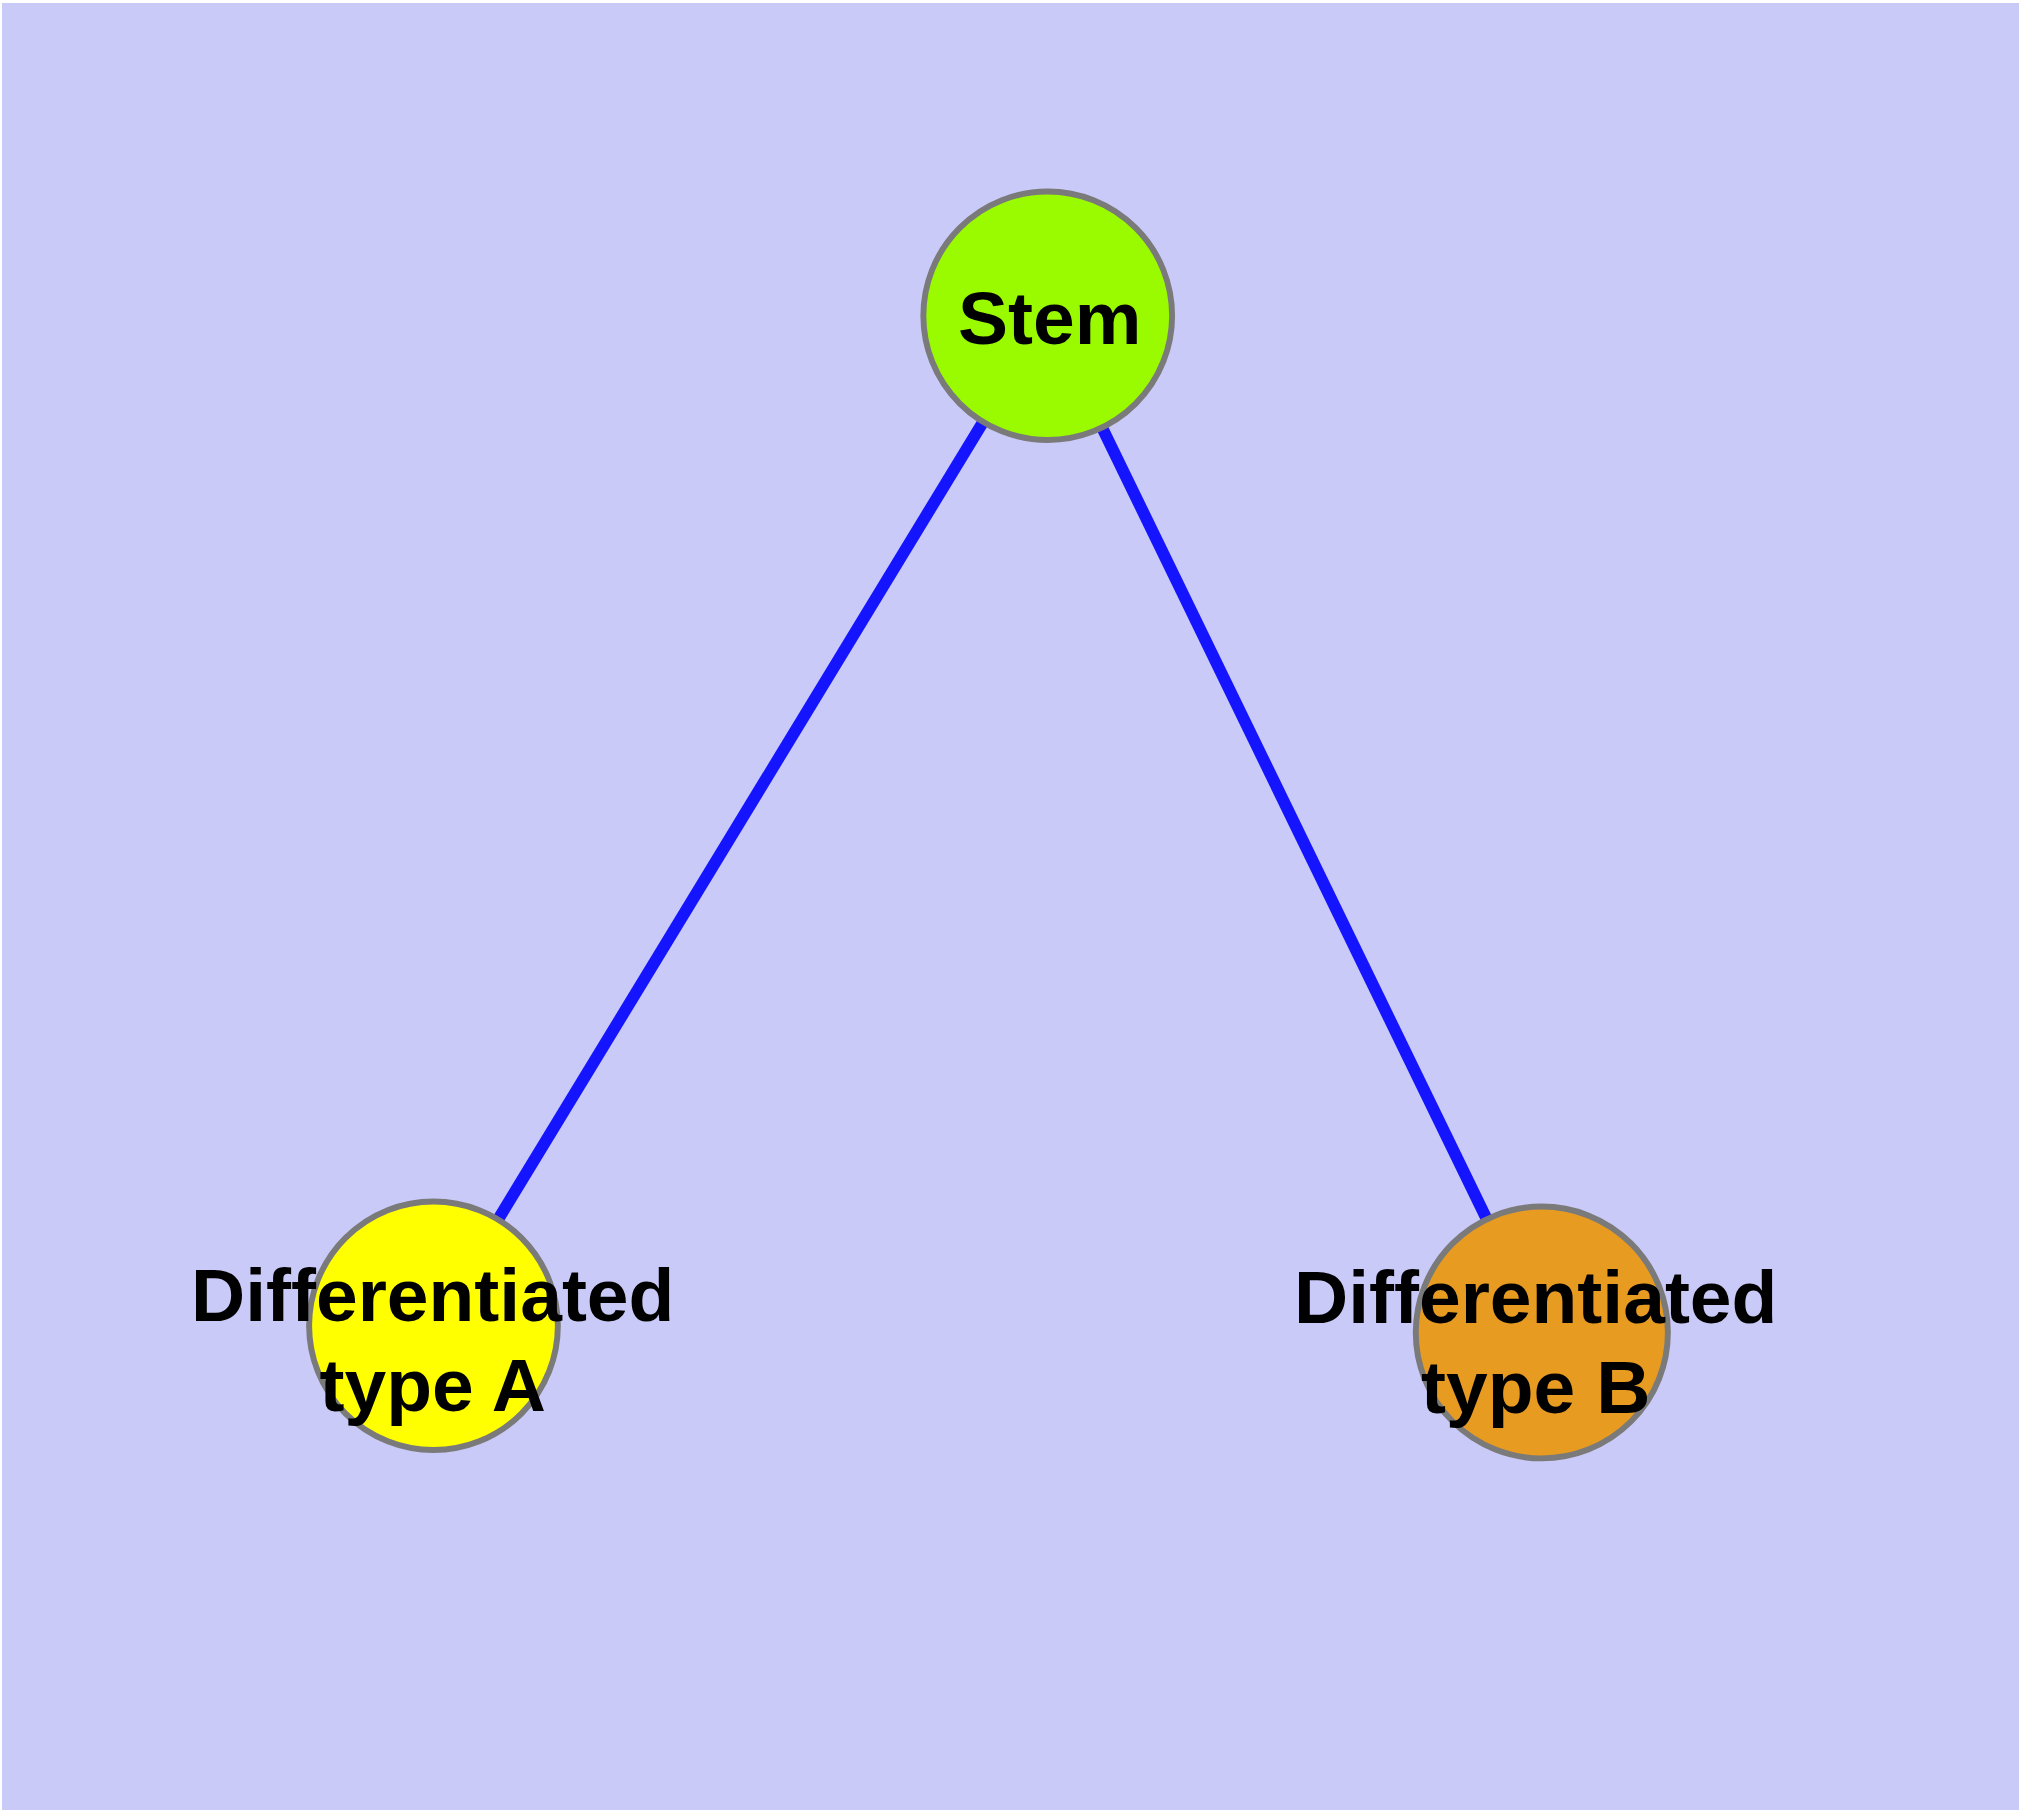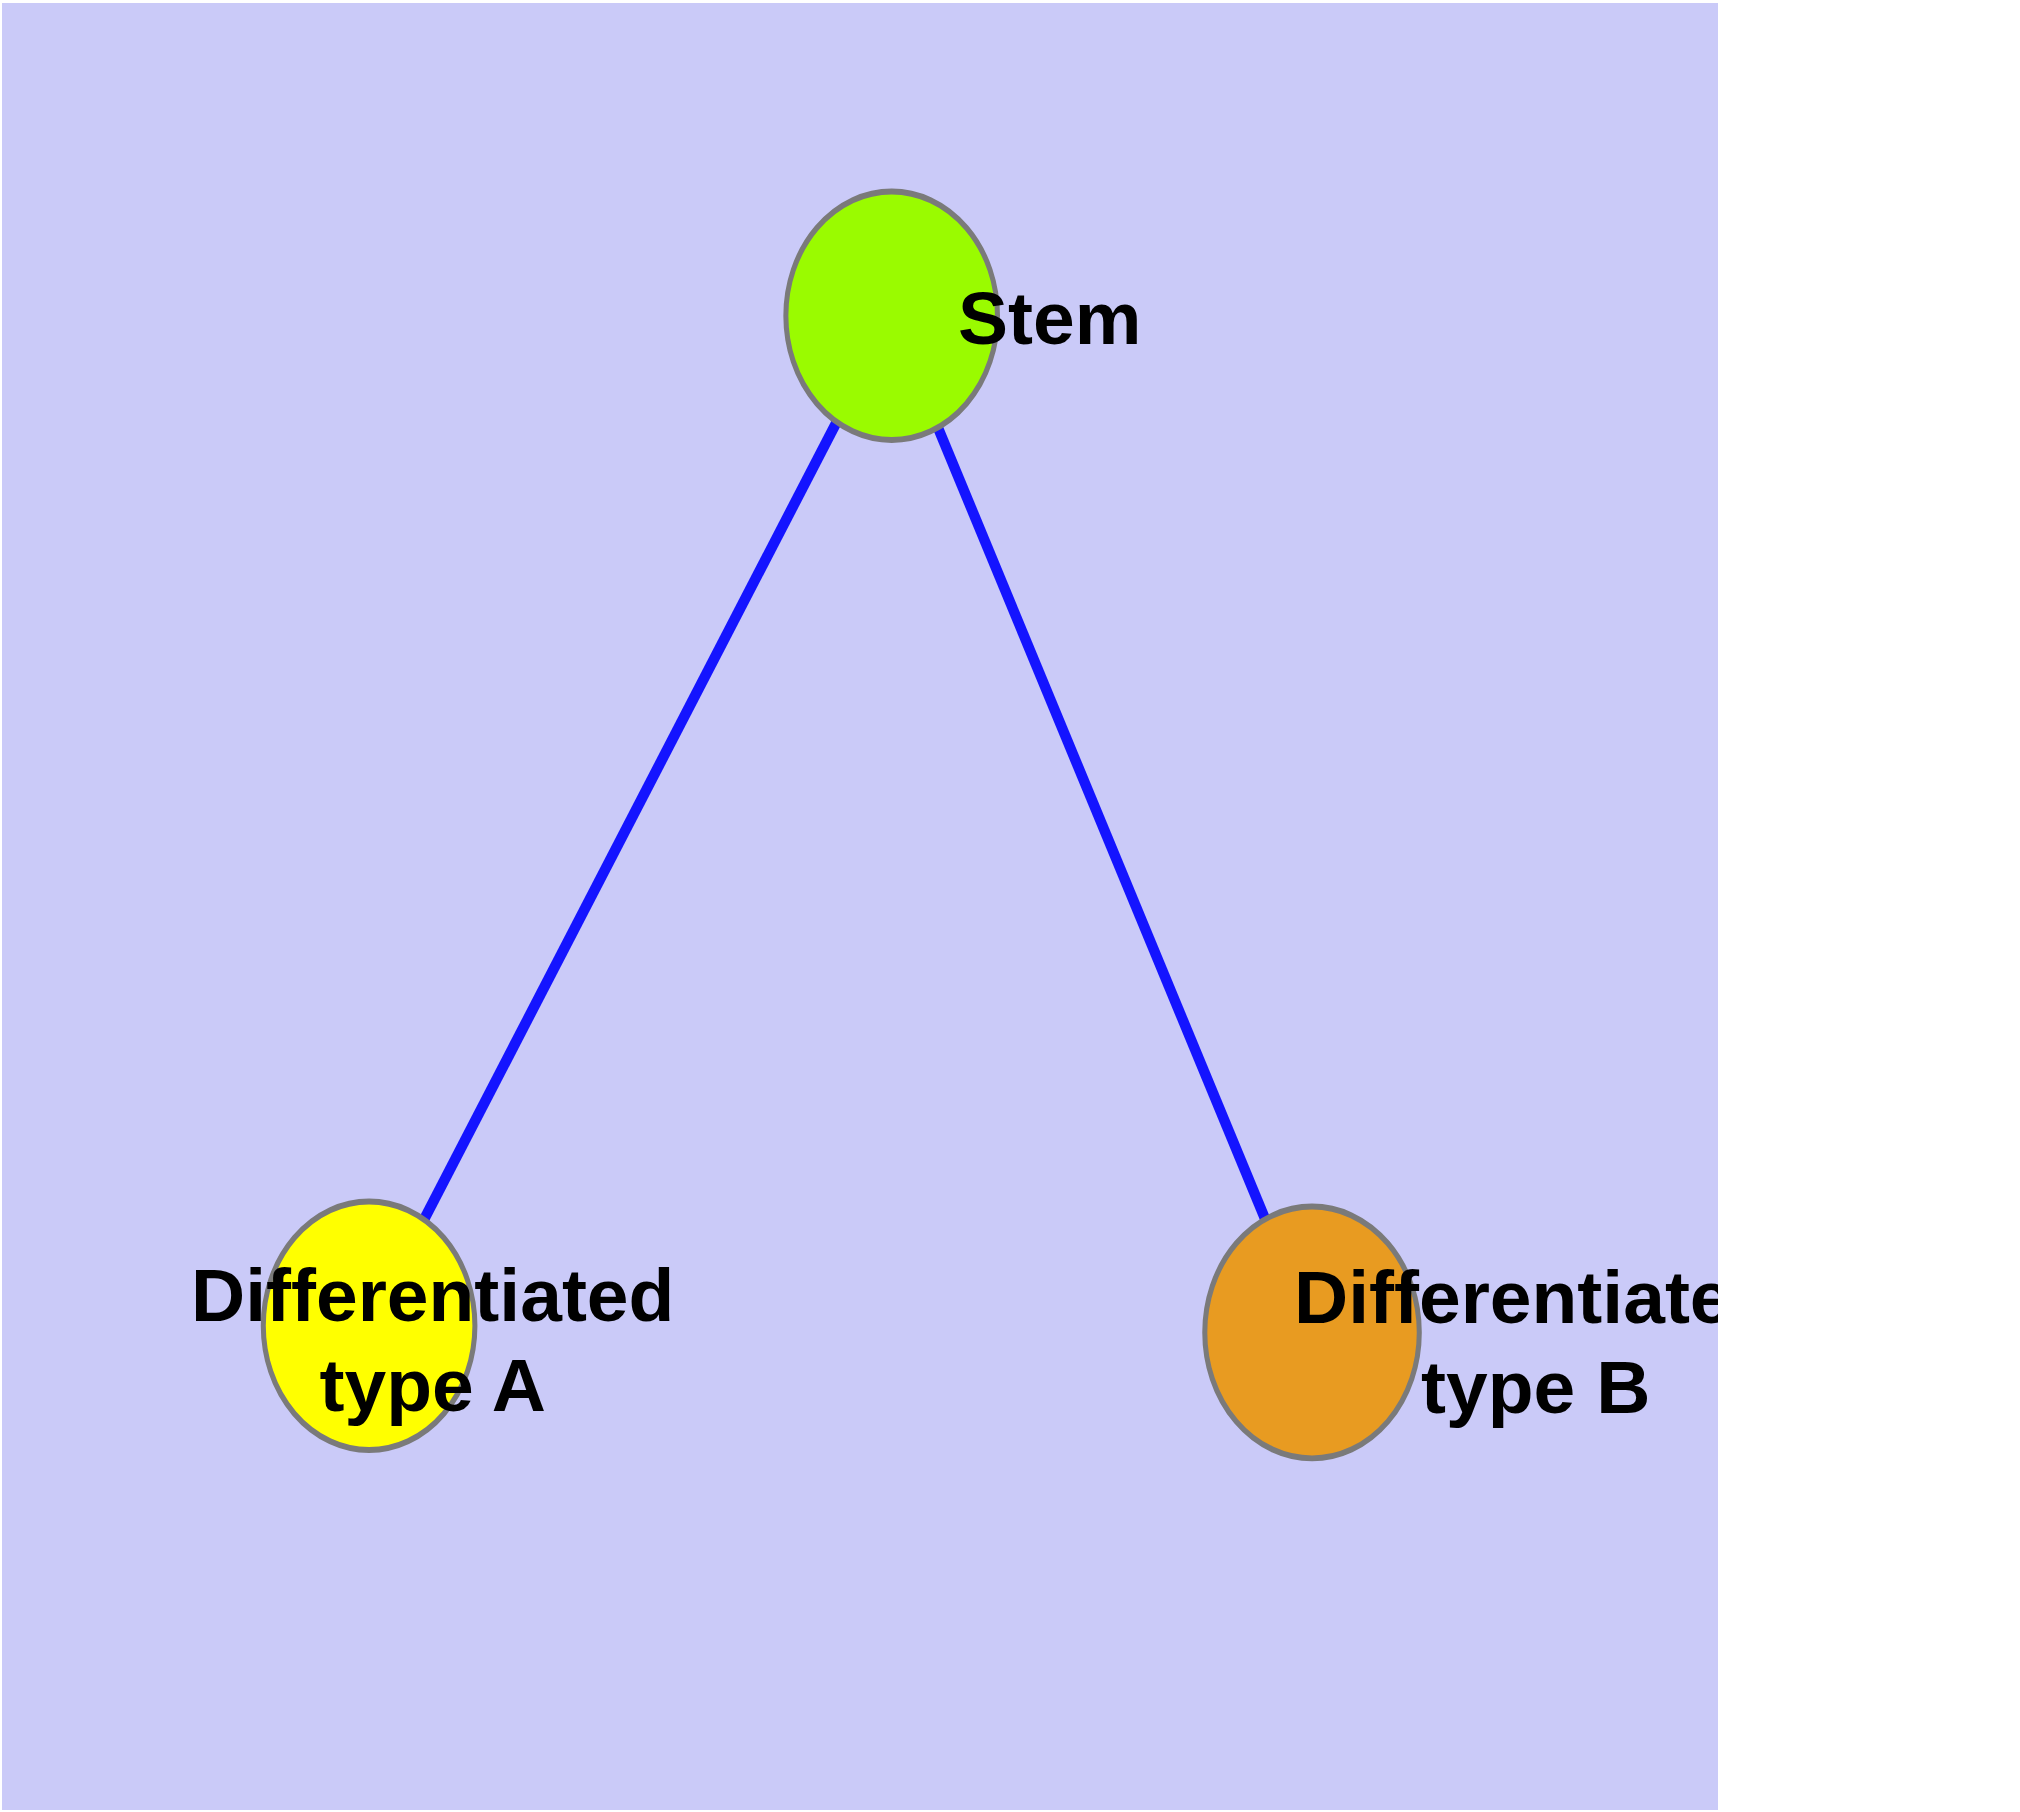--- a/index.html
+++ b/index.html
@@ -7,21 +7,21 @@
     padding: 0;
     background: #ffffff;
     width: 2021px;
     height: 1812px;
     font-family: "Liberation Sans", sans-serif;
   }
   .stage {
     position: absolute;
     left: 1.7px;
     top: 2.5px;
-    width: 1716px;
+    width: 2017px;
     height: 1807px;
     overflow: hidden;
   }
   .stage svg {
     position: absolute;
     left: 0;
     top: 0;
     width: 100%;
     height: 100%;
   }

